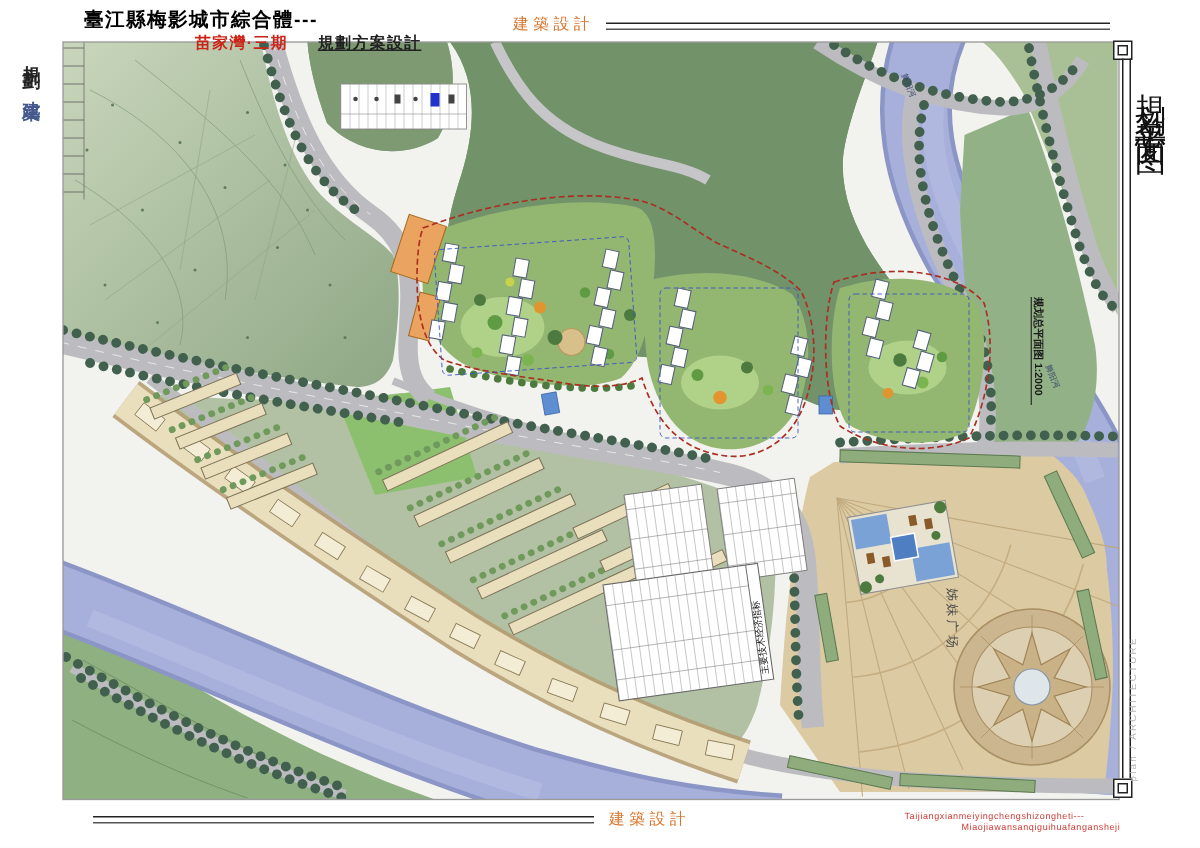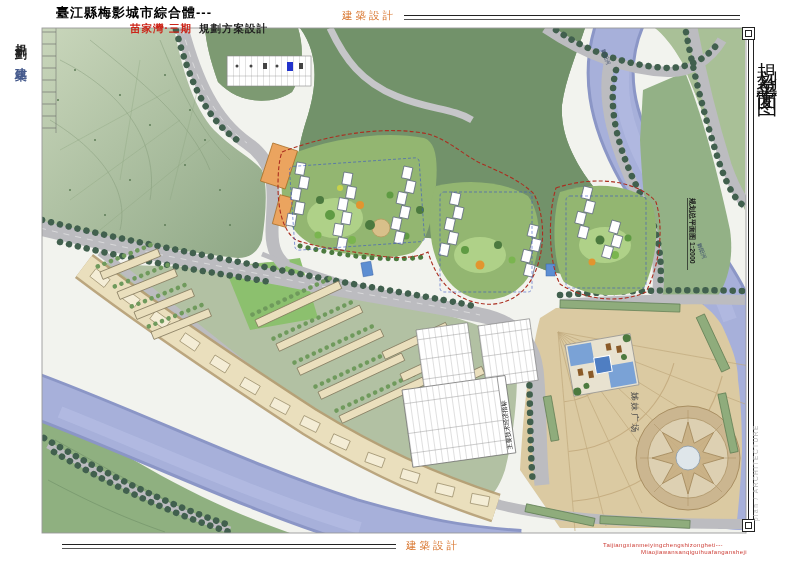--- a/index.html
+++ b/index.html
@@ -1,21 +1,21 @@
 <!DOCTYPE html>
 <html><head>
 <meta charset="utf-8">
 <style>
   html,body{margin:0;padding:0;background:#ffffff;width:800px;height:565px;overflow:hidden;
     font-family:"Liberation Sans", sans-serif;}
   #board{position:relative;width:800px;height:565px;background:#ffffff;}
   #planSvg{position:absolute;left:0;top:0;}
   .ttl1{position:absolute;left:56px;top:4px;font-size:13px;font-weight:bold;color:#000000;letter-spacing:1px;}
   .ttl2{position:absolute;left:130px;top:22px;font-size:10.5px;font-weight:bold;letter-spacing:1px;}
-  .ttl2 .red{color:#cc2418;} .ttl2 .blk{color:#222;margin-left:3px;}
+  .ttl2 .red{color:#cc2418;} .ttl2 .blk{color:#222;margin-left:16px;text-decoration:underline;}
   .stamp{position:absolute;font-size:10.5px;font-weight:normal;color:#d9762e;letter-spacing:3px;}
   .stamp.top{left:342px;top:9px;} .stamp.bot{left:406px;top:539px;}
   .rule{position:absolute;height:3px;border-top:1px solid #222;border-bottom:1px solid #555;}
   .rule.top{left:404px;top:15px;width:336px;}
   .rule.bot{left:62px;top:544px;width:334px;}
   .vleft{position:absolute;left:12px;top:34px;writing-mode:vertical-rl;text-orientation:upright;
     font-size:12px;font-weight:bold;letter-spacing:3px;color:#222;}
   .vleft .blue{color:#44598c;}
   .vright{position:absolute;left:753px;top:46px;writing-mode:vertical-rl;text-orientation:upright;
     font-family:"DejaVu Serif", serif;font-size:21px;color:#111;letter-spacing:7px;}

